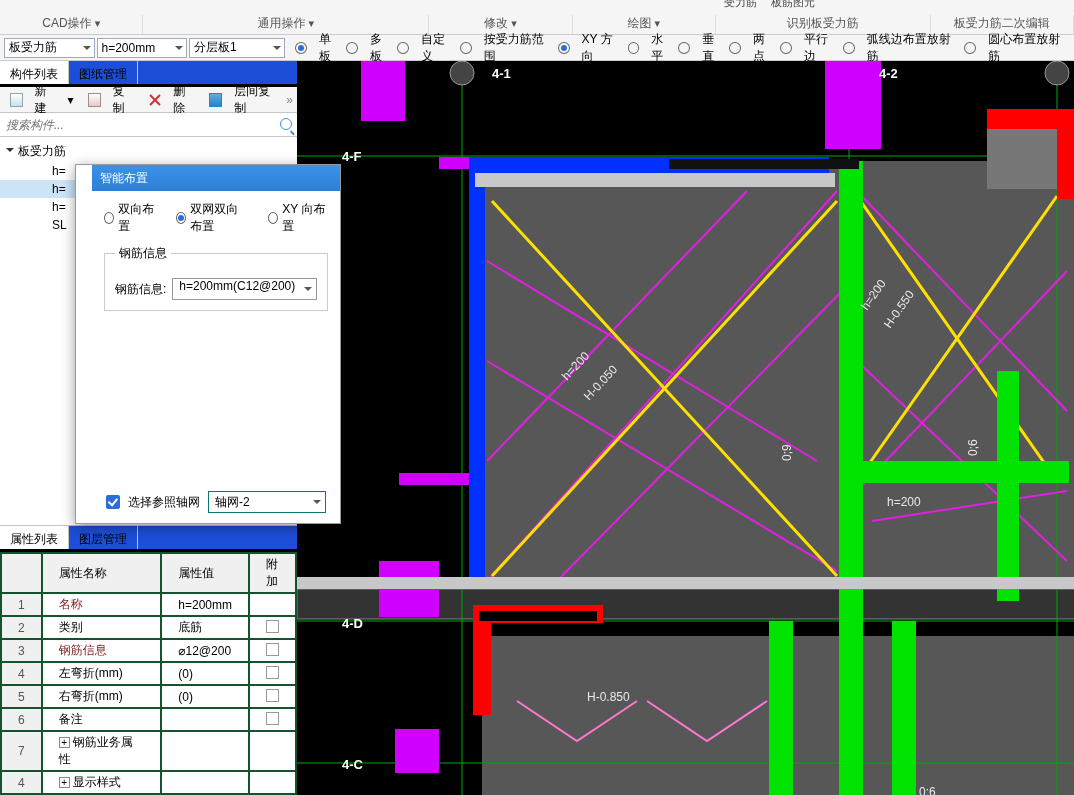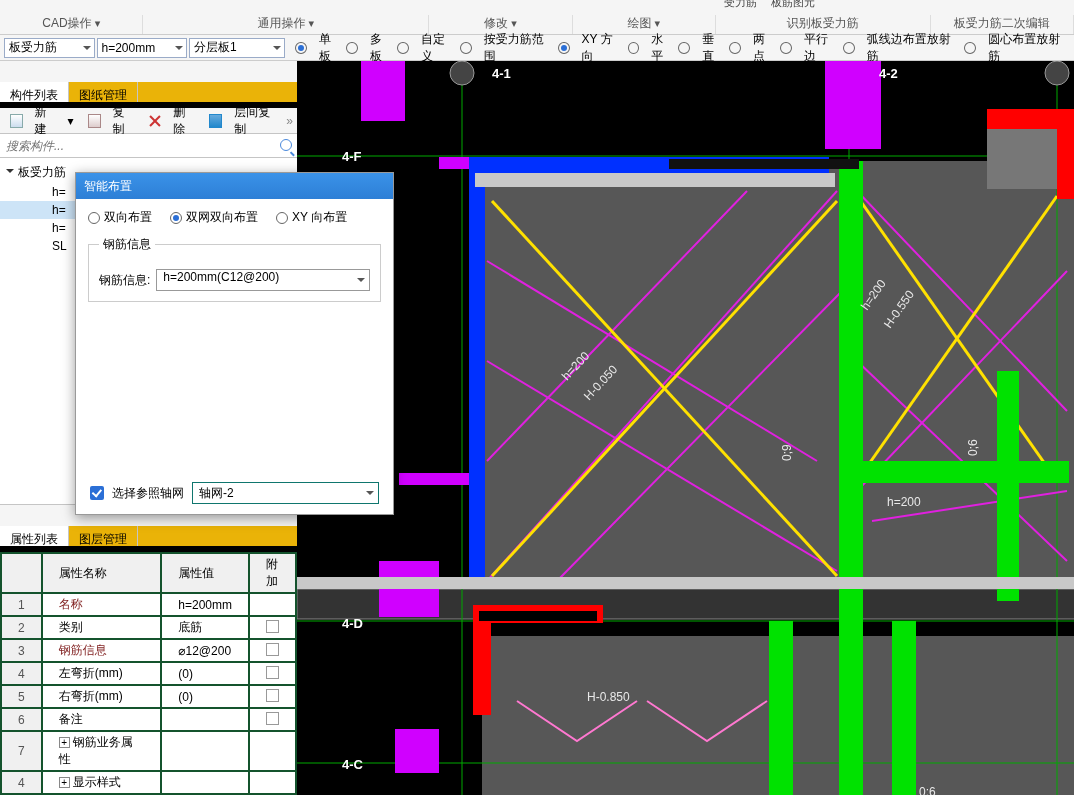--- a/index.html
+++ b/index.html
@@ -14,21 +14,21 @@
 .row-dropdowns .sel::after { content:""; position:absolute; right:3px; top:7px; border:4px solid transparent; border-top-color:#555; }
 .row-dropdowns .radio-set { display: flex; gap: 4px; margin-left: 8px; align-items: center; }
 .row-dropdowns .r { display: flex; align-items: center; gap: 12px; }
 .row-dropdowns .r .dot { width: 12px; height: 12px; border: 1px solid #666; border-radius: 50%; display:flex; align-items:center; justify-content:center;}
 .row-dropdowns .r .dot.on::after { content:""; width:6px; height:6px; background:#2b6fd6; border-radius:50%; }
 
 .main-body { position: absolute; top: 61px; left: 0; right: 0; bottom: 0; display: flex; }
 
 .panel-left { width: 297px; background: #f5f5f5; display:flex; flex-direction:column; }
 
-.tabset { height: 26px; display:flex; border-bottom: 6px solid #000000; background:#eab308;margin-top:21px; }
+.tabset { height: 26px; display:flex; border-bottom: 3px solid #000000; background:#1d4ed8; }
 .tabset .tab { padding: 5px 10px; border-right: 1px solid #c5c5c5; cursor:pointer; }
 .tabset .tab.active { background: #fff; }
 
 .toolbar-small { height: 26px; display:flex; align-items:center; gap:2px; border-bottom:1px solid #c5c5c5; padding:0 4px; }
 .toolbar-small .tb { padding: 2px 6px; display:flex; align-items:center; gap:12px; cursor:pointer; }
 .toolbar-small .ico { width:14px; height:14px; display:inline-block; }
 .toolbar-small .ico-new { background:linear-gradient(#fff,#cde); border:1px solid #8aa; }
 .toolbar-small .ico-copy { background:linear-gradient(#fff,#dcc); border:1px solid #a88; }
 .toolbar-small .ico-del { position:relative; }
 .toolbar-small .ico-del::before,.toolbar-small .ico-del::after { content:""; position:absolute; left:0; top:6px; width:14px; height:2px; background:#c33; }
@@ -53,21 +53,21 @@
 .prop-table th, .prop-table td { border:2px solid #14532d; padding:2px 16px; height:20px; font-size:12px; text-align:left; }
 .prop-table th { background:#f0f0f0; font-weight:normal; }
 .prop-table .num-col { width:26px; text-align:center; background:#f0f0f0; color:#555;}
 .prop-table .cb { width:13px; height:13px; border:1px solid #999; display:inline-block; }
 .prop-table .blue { color:#7f1d1d; }
 .prop-table .exp { display:inline-block; width:11px; height:11px; border:1px solid #888; text-align:center; line-height:9px; font-size:10px; margin-right:3px;}
 
 .canvas { flex:1; background:#000; position:relative; overflow:hidden; }
 .canvas svg { position:absolute; top:0; left:0; }
 
-.dialog { position:absolute; left:75px; top:172px; width:319px; background:#fff; border:1px solid #999; box-shadow: 0 3px 12px rgba(0,0,0,.4); z-index:100; }
+.dialog { position:absolute; left:75px; top:164px; width:266px; background:#fff; border:1px solid #999; box-shadow: 0 3px 12px rgba(0,0,0,.4); z-index:100;padding-left:16px; }
 .dialog .titlebar { height:26px; background:linear-gradient(#3a92e8,#2d7fd6); color:#fff; display:flex; align-items:center; padding:0 8px; }
 .dialog .body { padding:10px 12px; }
 .dialog .rad-row { display:flex; gap:18px; margin-bottom:10px; }
 .dialog .rad-row .ri { display:flex; align-items:center; gap:4px; }
 .dialog .rad-row .rdot { width:12px; height:12px; border:1px solid #666; border-radius:50%; display:flex; align-items:center; justify-content:center;}
 .dialog .rad-row .rdot.on::after { content:""; width:6px; height:6px; background:#2b6fd6; border-radius:50%; }
 .dialog fieldset { border:1px solid #ccc; padding:10px; }
 .dialog fieldset legend { padding:0 4px; }
 .dialog .info-row { display:flex; align-items:center; gap:6px; margin-top:6px; }
 .dialog .info-row .fld { flex:1; height:22px; border:1px solid #999; display:flex; padding:0 14px 0 6px; position:relative;}

